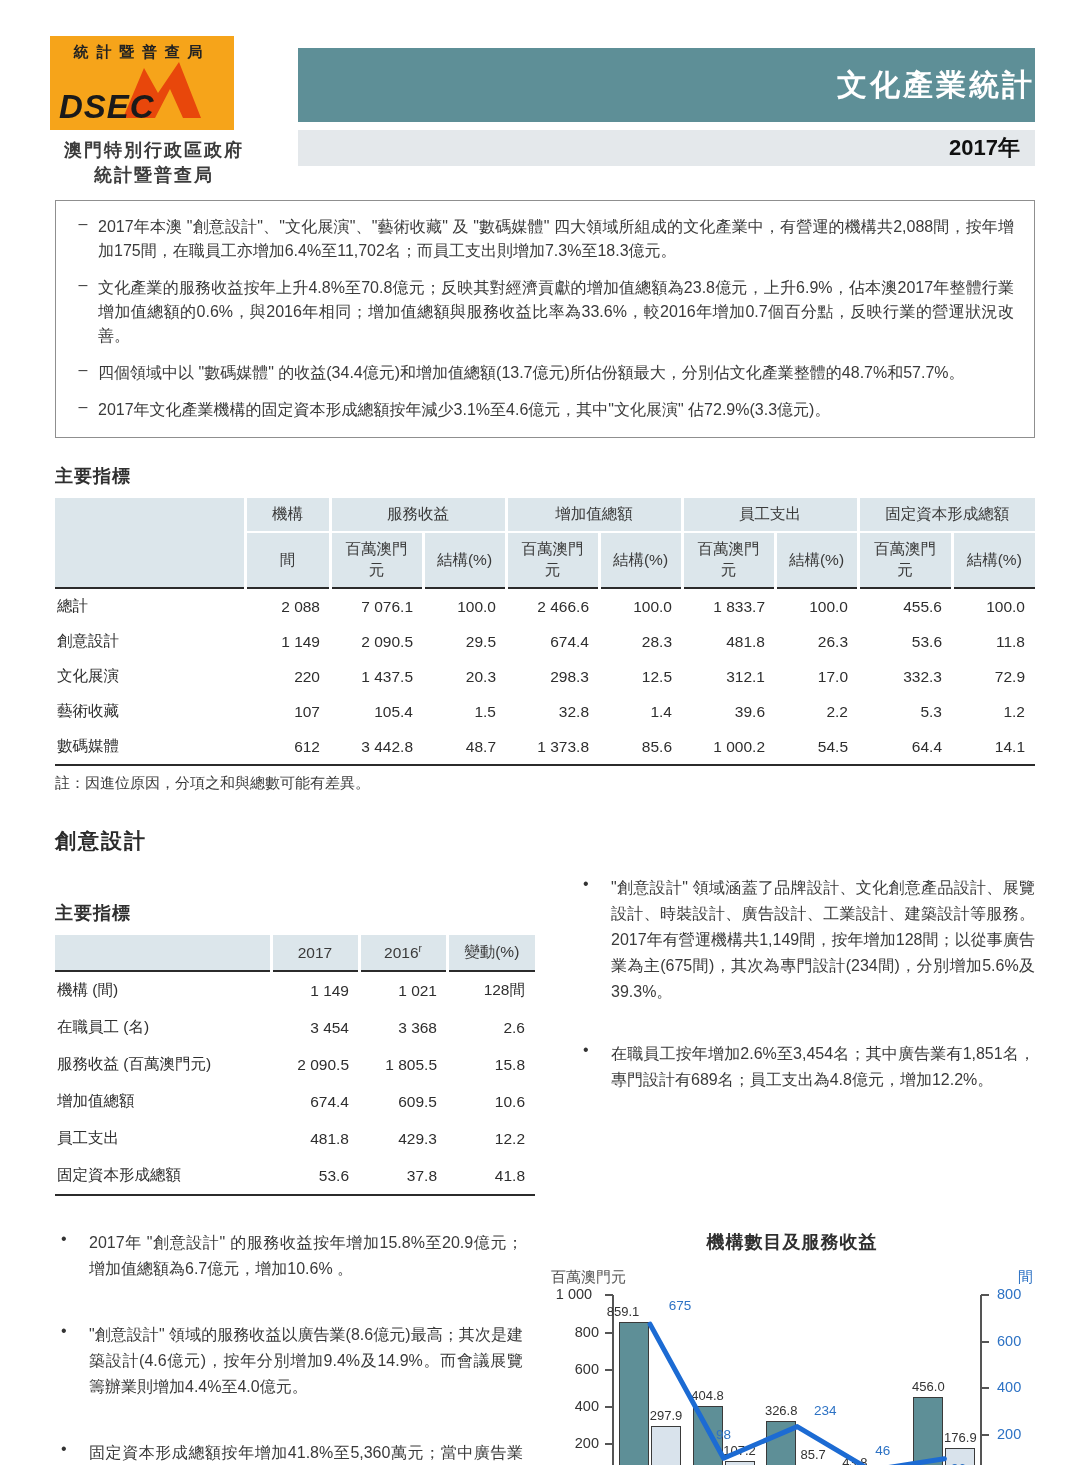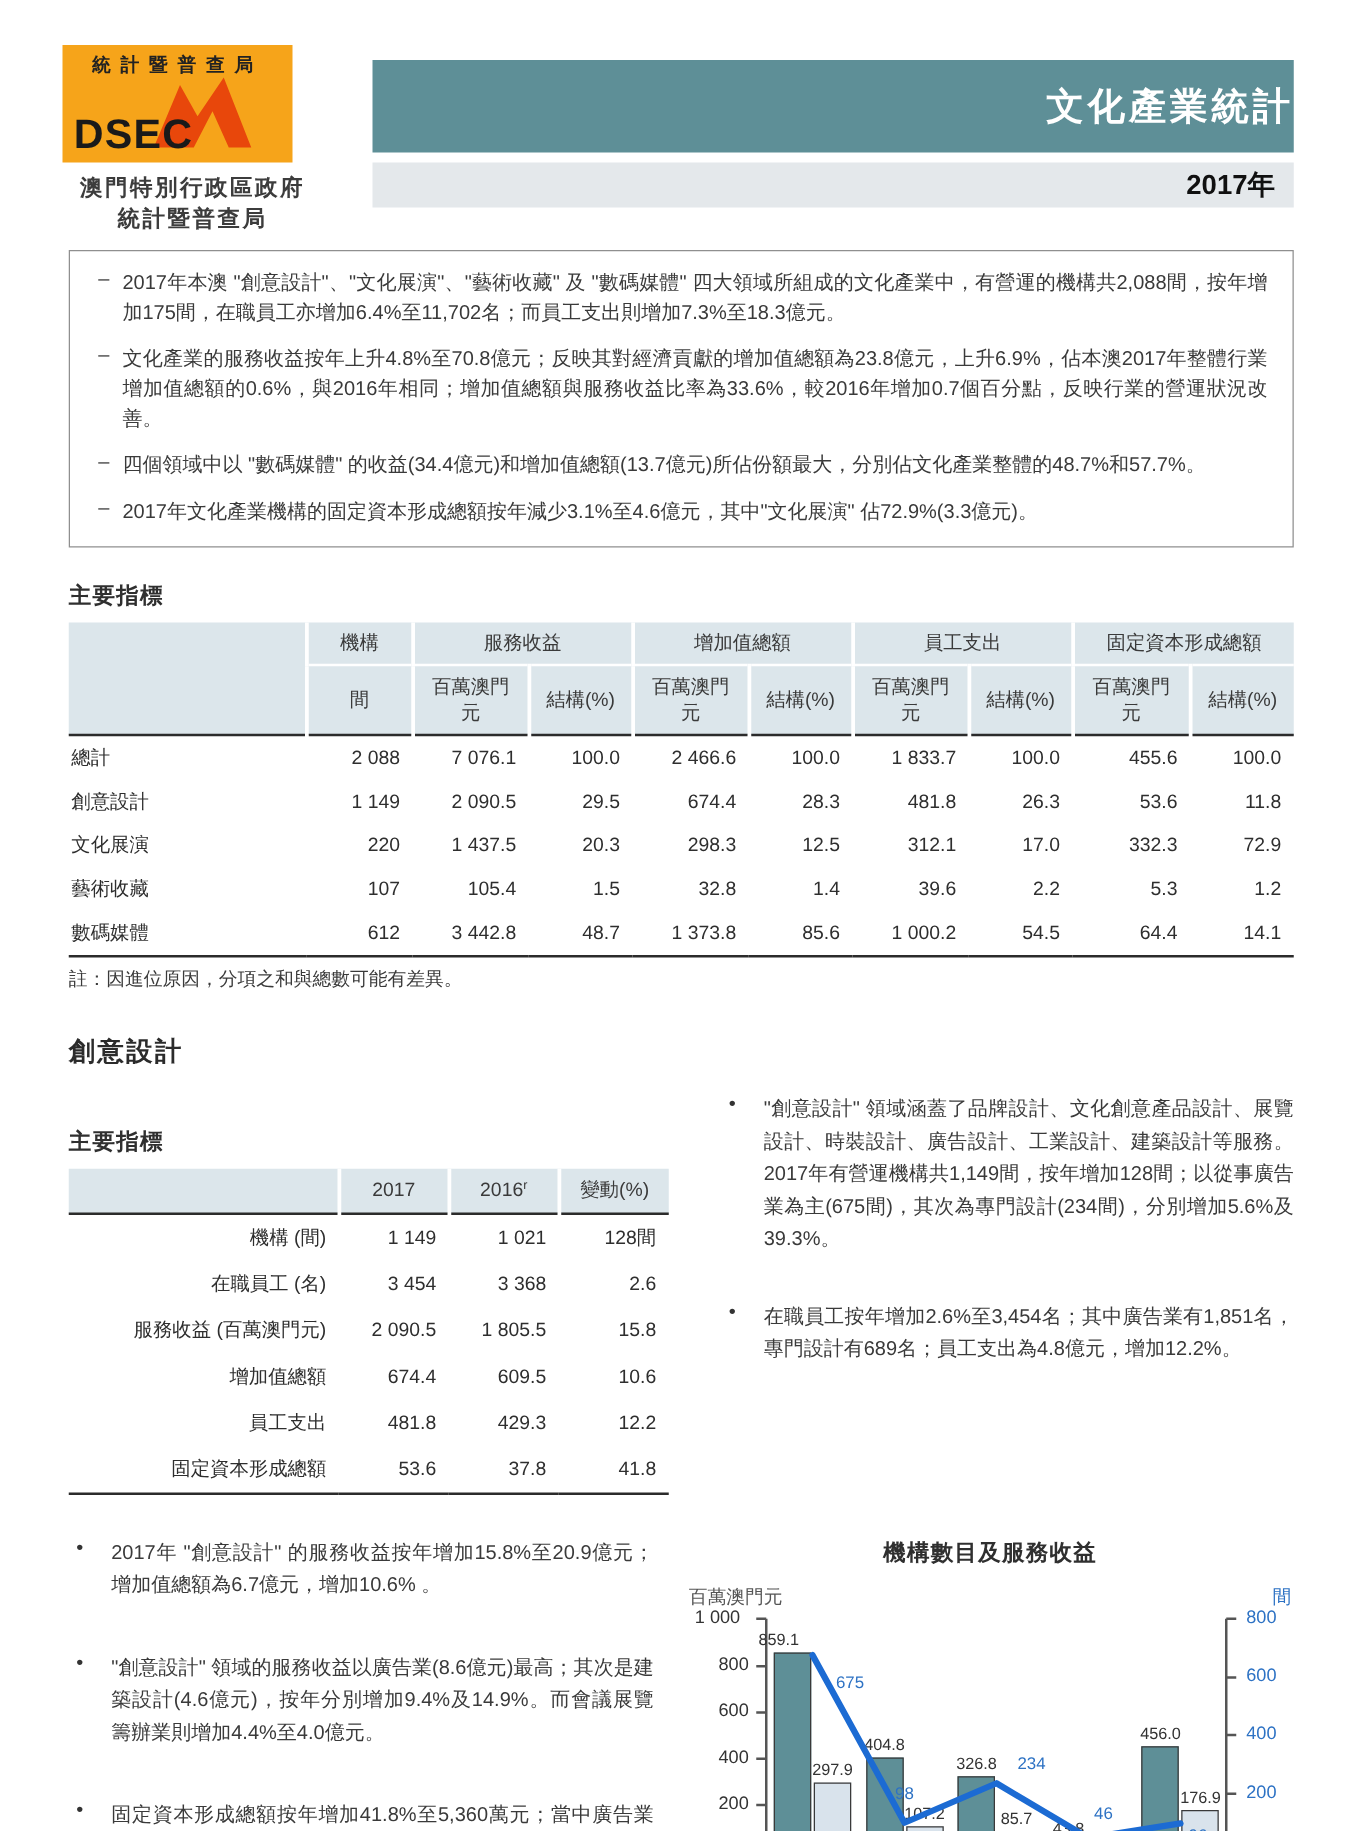--- a/index.html
+++ b/index.html
@@ -8,21 +8,21 @@
   .page {
     width:1080px; height:1465px; margin:0 auto; background:#ffffff;
     position:relative; overflow:hidden; color:#333;
     display:flex; flex-direction:column;
   }
   
   .header { display:flex; padding:36px 45px 0 48px; }
   .logo-block { width:222px; flex:none; }
   .logo-box { width:184px; height:94px; background:#F6A41A; position:relative; padding:7px 8px 0 8px; margin-left:2px; }
   .logo-top { font-size:15px; font-weight:bold; color:#222; letter-spacing:0.52em; text-align:center; white-space:nowrap; }
-  .logo-acronym { position:absolute; left:9px; bottom:4px; font-size:33px; font-weight:bold; color:#1a1a1a; letter-spacing:1px; z-index:2;text-align:right; }
+  .logo-acronym { position:absolute; left:9px; bottom:4px; font-size:33px; font-weight:bold; font-style:italic; color:#1a1a1a; letter-spacing:1px; z-index:2;text-align:right; }
   .logo-zigzag { position:absolute; right:3px; bottom:8px; z-index:1; }
   .logo-sub { margin-top:8px; font-weight:bold; font-size:18px; line-height:1.4; text-align:center; color:#3c3c3c; letter-spacing:2px; width:212px; }
   .header-right { flex:1; margin-left:28px; padding-top:12px; }
   .banner { background:#5E8F97; height:74px; display:flex; align-items:center; justify-content:flex-end; }
   .banner-title { color:#fff; font-size:30px; font-weight:bold; letter-spacing:3px; }
   .year-band { background:#E4E8EB; height:36px; margin-top:8px; display:flex; align-items:center; justify-content:flex-end; padding-right:15px; }
   .year-text { font-size:22px; font-weight:bold; color:#101010; }
   
   .summary-box { margin:12px 45px 0 55px; border:1px solid #8f8f8f; padding:14px 20px 2px 12px; }
   .sbullet { display:flex; margin-bottom:13px; }
@@ -46,21 +46,21 @@
   
   .cols { display:flex; margin:20px 45px 0 55px; }
   .col-left { width:480px; flex:none; }
   .col-right { flex:1; margin-left:42px; }
   .sub-table { width:480px; margin-top:10px; font-size:15.5px; table-layout:fixed; }
   .sub-table th { background:#DCE6EB; font-weight:normal; color:#3a3a3a; padding:7px 10px; text-align:center; border-left:3px solid #fff; }
   .sub-table th:first-child { border-left:none; }
   .sub-table thead { border-bottom:2px solid #2b2b2b; }
   .sub-table tbody { border-bottom:2px solid #2b2b2b; }
   .sub-table tbody td { padding:8px 10px 8px 4px; text-align:right; color:#2e2e2e; }
-  .sub-table tbody td.lbl { text-align:right; padding-left:2px;margin-top:33px; }
+  .sub-table tbody td.lbl { text-align:left; padding-left:2px;margin-top:33px; }
   sup { font-size:10px; }
   .rbullet { display:flex; margin-bottom:36px; }
   .rbullet .dot { width:34px; flex:none; text-align:left; padding-left:6px; font-size:16px; }
   .rbullet .rtext { flex:1; font-size:16px; line-height:1.62; text-align:justify; color:#3a3a3a; }
   .lbullets .rbullet { margin-bottom:40px; }
   .cols2 { display:flex; margin:34px 45px 0 55px; }
   .cols2 .col-left { width:468px; }
   .cols2 .col-right { flex:1; margin-left:26px; }
   
   .chart { width:486px; }
@@ -354,21 +354,21 @@
             <div class="bar-label" style="left: 117px; top: 118.591px;">297.9</div>
             <div class="bar" style="left: 175.6px; top: 172.061px; width: 30px; height: 19.9392px; background: rgb(217, 227, 236);"></div>
             <div class="bar-label" style="left: 190.6px; top: 154.061px;">107.2</div>
             <div class="bar-label" style="left: 264.2px; top: 158.06px;">85.7</div>
             <div class="bar-label" style="left: 337.8px; top: 172.772px;">6.6</div>
             <div class="bar" style="left: 396.4px; top: 159.097px; width: 30px; height: 32.9034px; background: rgb(217, 227, 236);"></div>
             <div class="bar-label" style="left: 411.4px; top: 141.097px;">176.9</div>
             <svg width="486" height="252" style="position: absolute; left: 0px; top: 0px; pointer-events: none;">
               <polyline points="101,35.1 174.6,169.2 248.2,137.6 321.79999999999995,181.3 395.4,169.7" fill="none" stroke="#1C6BD3" stroke-width="5" stroke-linejoin="round" stroke-linecap="round"></polyline>
             </svg>
-            <div class="line-label" style="left: 131px; top: 9.0625px; margin-top: 40px;">675</div>
+            <div class="line-label" style="left: 131px; top: 9.0625px;">675</div>
             <div class="line-label" style="left: 174.6px; top: 137.215px;">98</div>
             <div class="line-label" style="left: 276.2px; top: 113.595px;">234</div>
             <div class="line-label" style="left: 333.8px; top: 153.305px;">46</div>
             <div class="line-label" style="left: 409.4px; top: 171.68px;">96</div>
           </div>
 
       </div>
     </div>
   </div>
 

